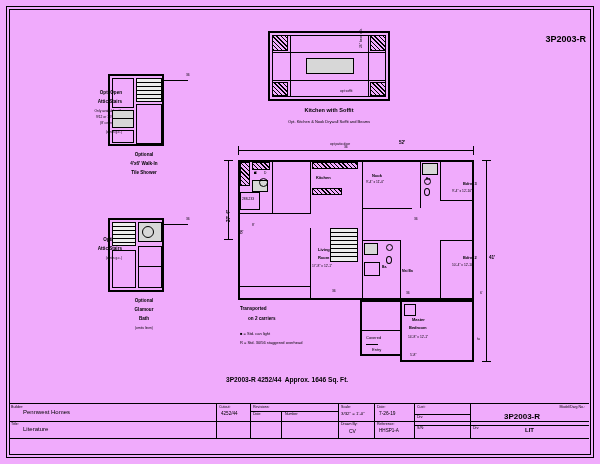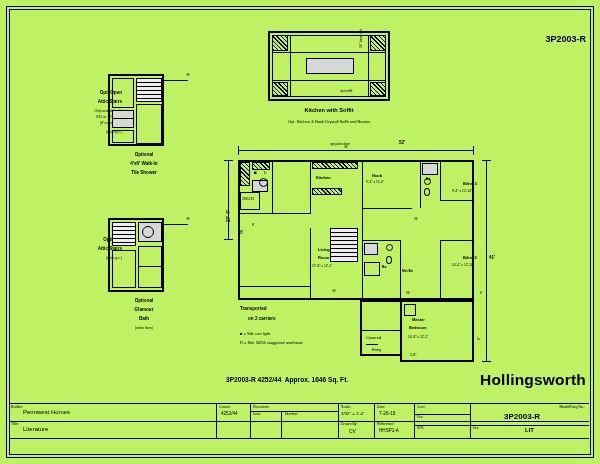--- a/index.html
+++ b/index.html
@@ -1,18 +1,18 @@
 <!DOCTYPE html>
 <html><head>
 <meta charset="utf-8">
 <style>
   html,body{margin:0;padding:0;background:#b9b9b9;}
   body{font-family:"Liberation Sans",sans-serif;}
   .sheet{
-    position:relative;width:600px;height:464px;background:#bef264;
+    position:relative;width:600px;height:464px;background:#f0abfc;
     overflow:hidden;
   }
   .border-outer{position:absolute;left:6px;top:6px;width:586px;height:450px;border:1px solid #000;}
   .border-inner{position:absolute;left:9px;top:9px;width:580px;height:444px;border:1px solid #000;}
 
   
   .txt{position:absolute;color:#000;line-height:1.15;white-space:pre;}
   .ctr{text-align:center;}
   .b{font-weight:bold;}
   .ln{position:absolute;background:#000;}
@@ -223,21 +223,20 @@
   <div class="txt tiny" style="left:480px;top:292px;">6'</div>
   <div class="txt tiny vert" style="left:478px;top:340px;">8'</div>
 
   <div class="txt b sm" style="left:240px;top:306px;">Transported</div>
   <div class="txt b sm" style="left:248px;top:316px;">on 2 carriers</div>
   <div class="txt tiny2" style="left:240px;top:332px;">■ = Std. can light</div>
   <div class="txt tiny2" style="left:240px;top:341px;">R = Std. 30/56 staggered overhead</div>
 
   <div class="txt b lg" style="left:226px;top:376px;">3P2003-R 4252/44  Approx. 1646 Sq. Ft.</div>
 
-  <div class="sig">Hollingsworth</div>
 
   <div class="tb">
     <div class="tbrow" style="top:17px;"></div>
     <div class="tbrow" style="top:34px;"></div>
 
     <div class="cell" style="left:0;top:0;width:208px;height:34px;border-right:1px solid #000;"></div>
     <div class="lab" style="left:2px;top:1px;">Builder:</div>
     <div class="val" style="left:14px;top:5px;font-size:6px;">Pennwest Homes</div>
     <div class="lab" style="left:2px;top:18px;">Title:</div>
     <div class="val" style="left:14px;top:22px;font-size:6px;">Literature</div>

